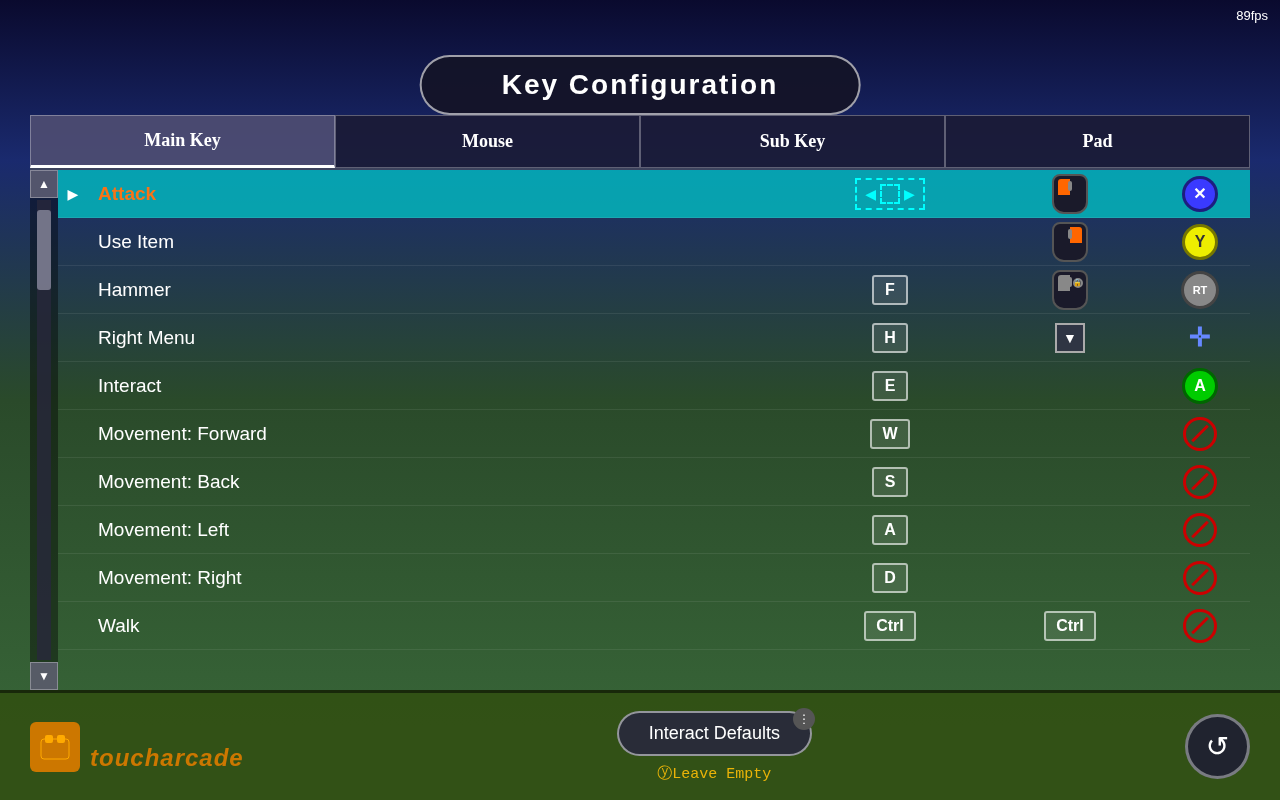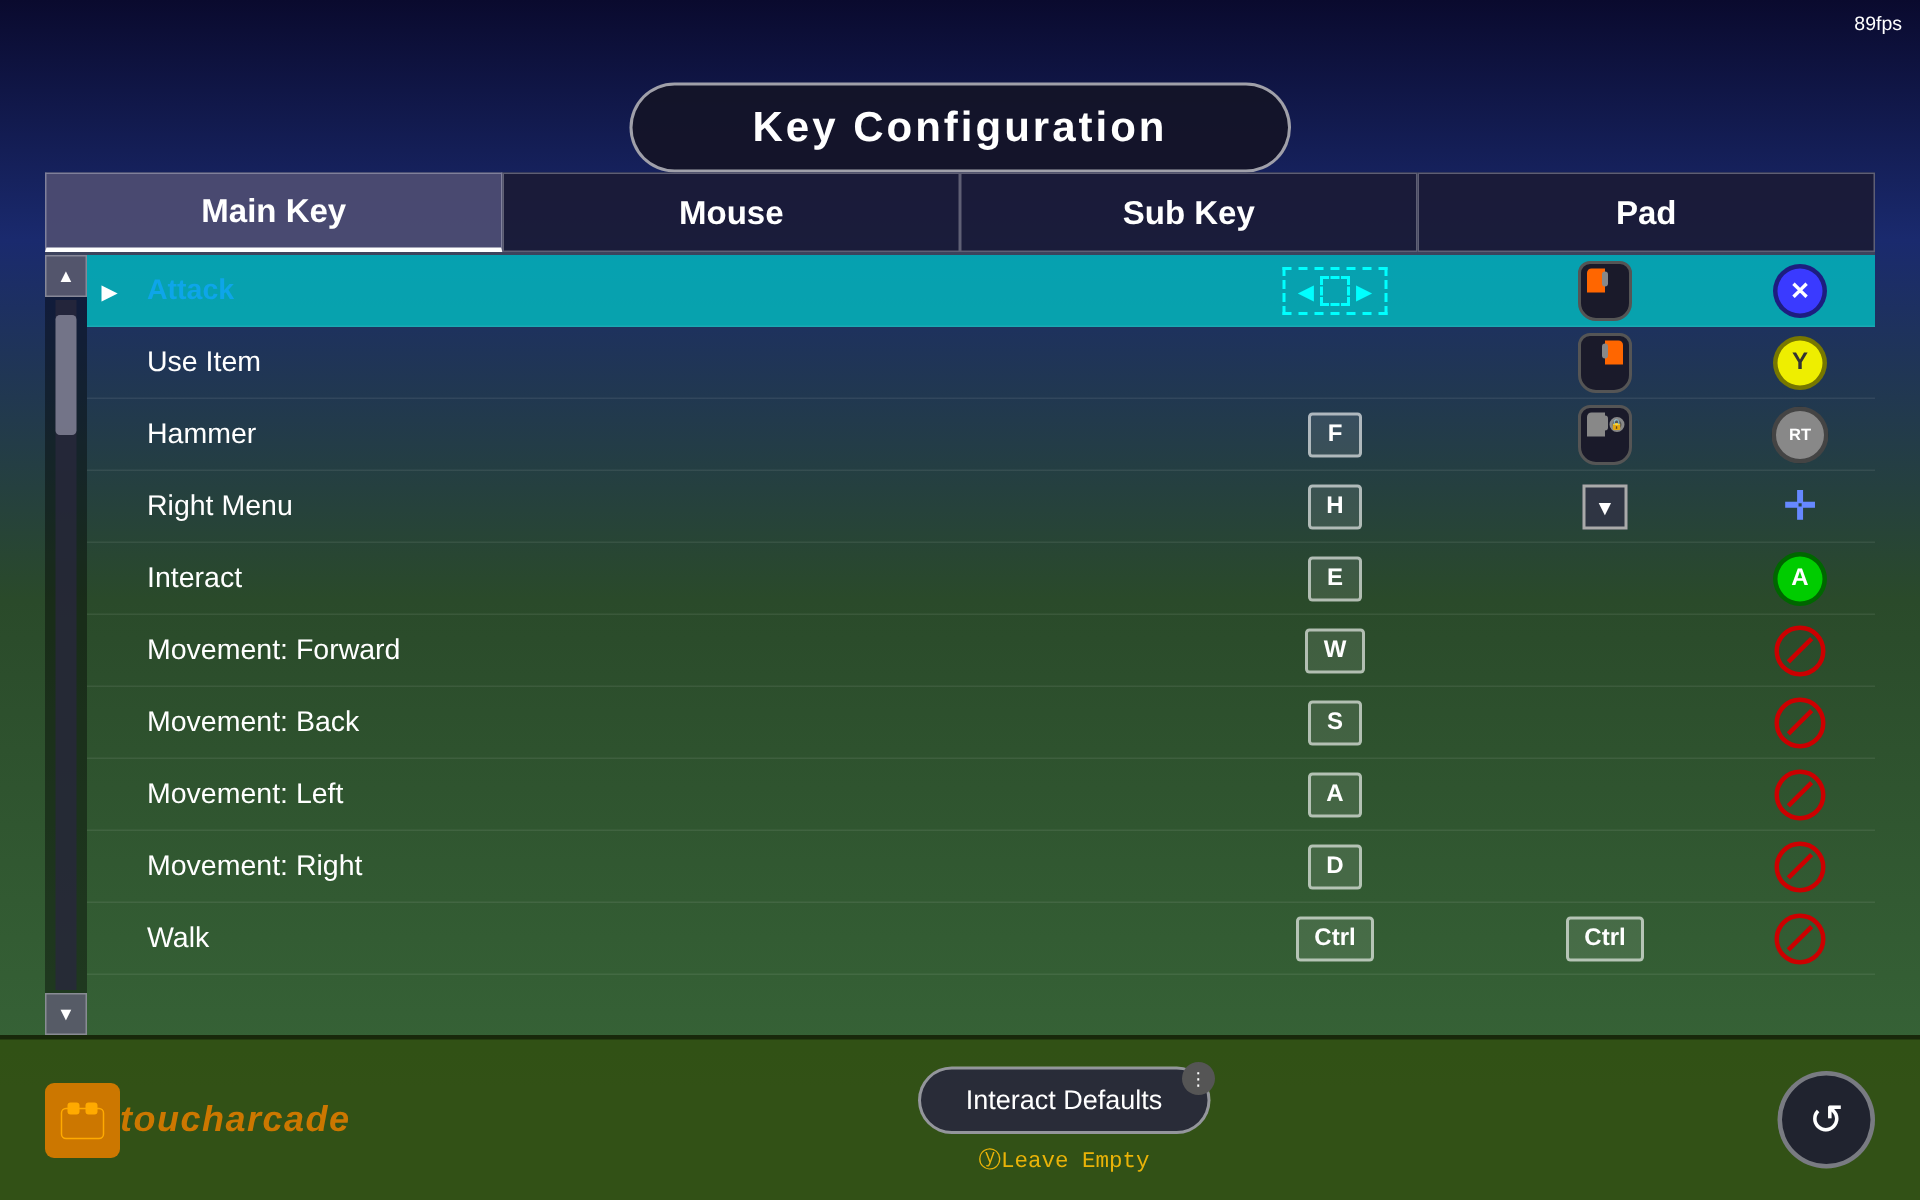--- a/index.html
+++ b/index.html
@@ -55,26 +55,27 @@
       align-items: stretch;
       z-index: 20;
       border-bottom: 2px solid rgba(255,255,255,0.2);
     }
 
     .tab {
       flex: 1;
       display: flex;
       align-items: center;
       justify-content: center;
-      font-size: 22px;
+      font-size: 18px;
       font-weight: bold;
       cursor: pointer;
       border: 1px solid rgba(255,255,255,0.3);
       color: white;
       background: rgba(30,30,60,0.8);
+      font-family: Liberation Serif, serif;
     }
 
     .tab.active {
       background: rgba(80,80,120,0.9);
       border-bottom: 3px solid #fff;
     }
 
     
     .scroll-bar {
       position: absolute;
@@ -136,21 +137,21 @@
       height: 48px;
       border-bottom: 1px solid rgba(255,255,255,0.08);
       position: relative;
     }
 
     .config-row.highlighted {
       background: rgba(0, 200, 200, 0.75);
     }
 
     .config-row.highlighted .action-name {
-      color: #0ea5e9;
+      color: #f97316;
       font-weight: bold;
     }
 
     .row-arrow {
       width: 30px;
       display: flex;
       align-items: center;
       justify-content: center;
       color: white;
       font-size: 14px;
@@ -316,21 +317,22 @@
       z-index: 30;
       display: flex;
       align-items: center;
       justify-content: space-between;
       padding: 0 30px;
       border-top: 3px solid rgba(0,0,0,0.5);
     }
 
     .brand-logo {
       display: flex;
-      align-items: center;
+      align-items: flex-end;
+      gap: 10px;
     }
 
     .brand-icon {
       width: 50px;
       height: 50px;
       background: #cc7700;
       border-radius: 6px;
       display: flex;
       align-items: center;
       justify-content: center;

